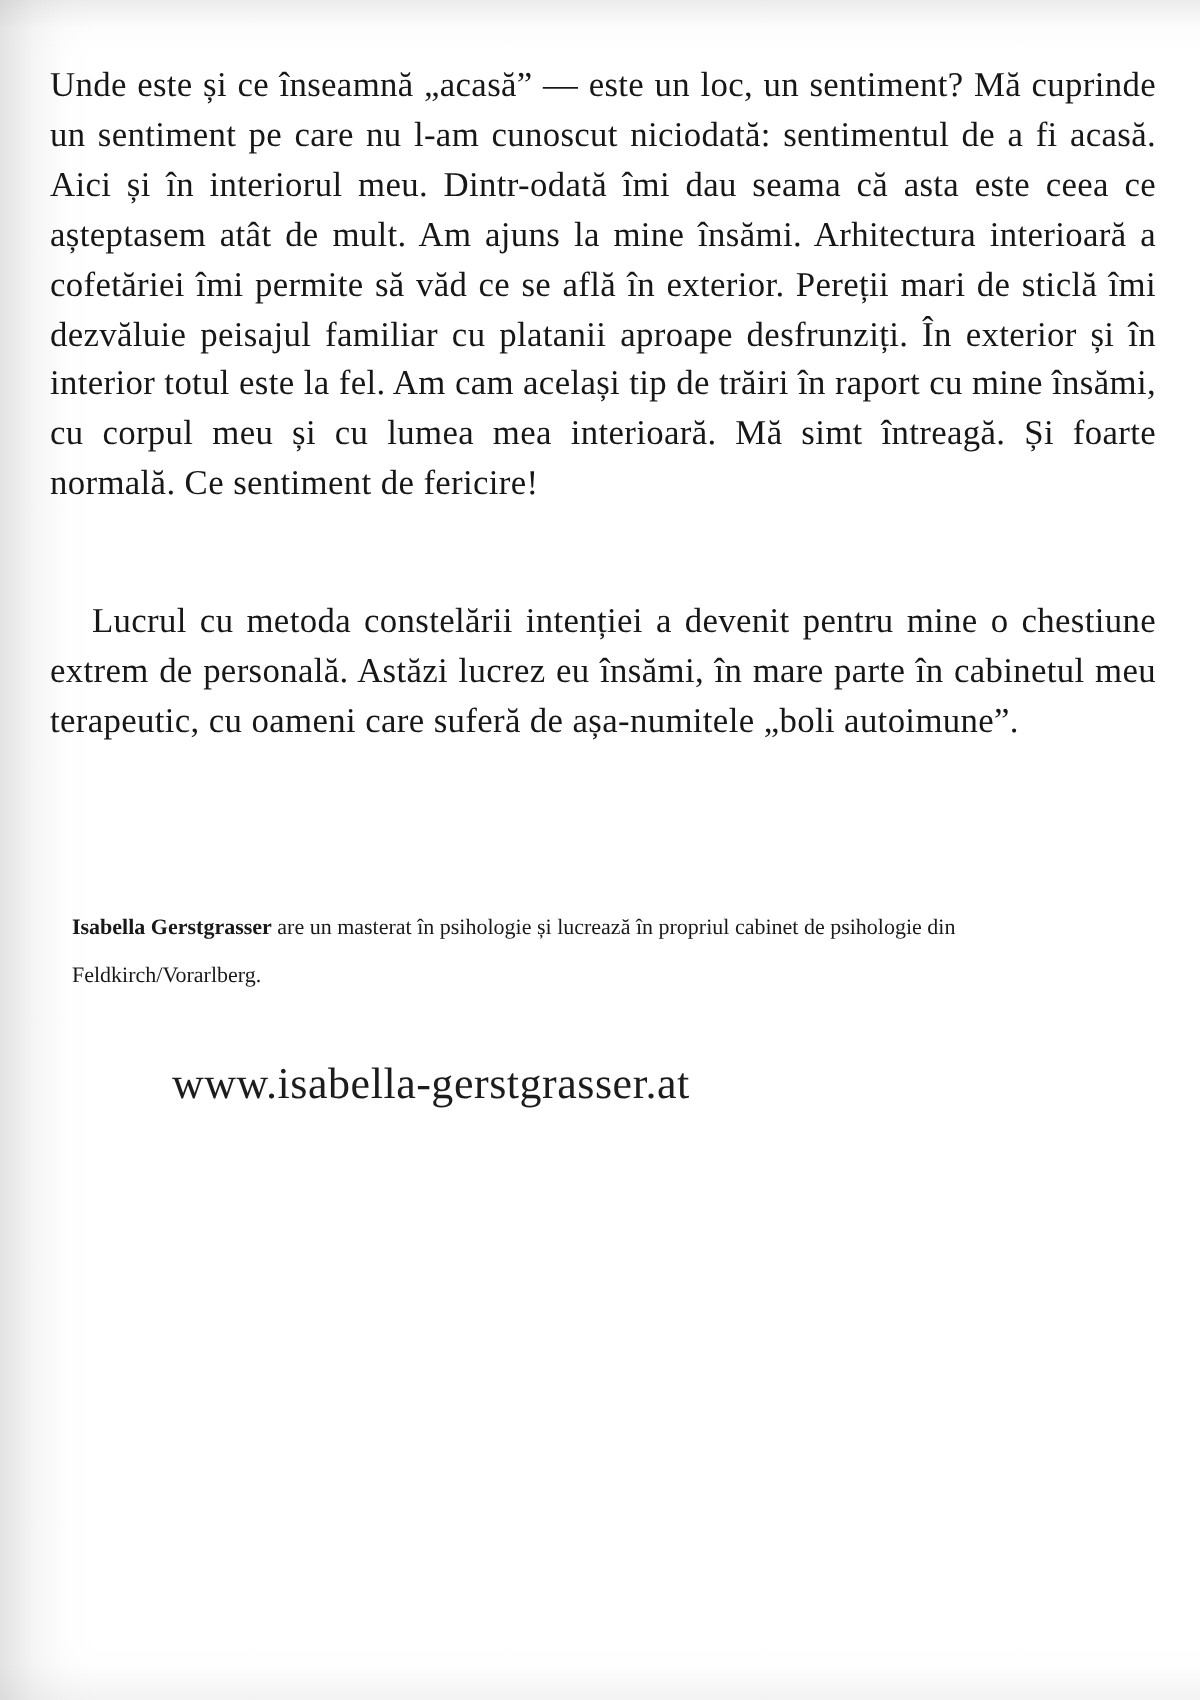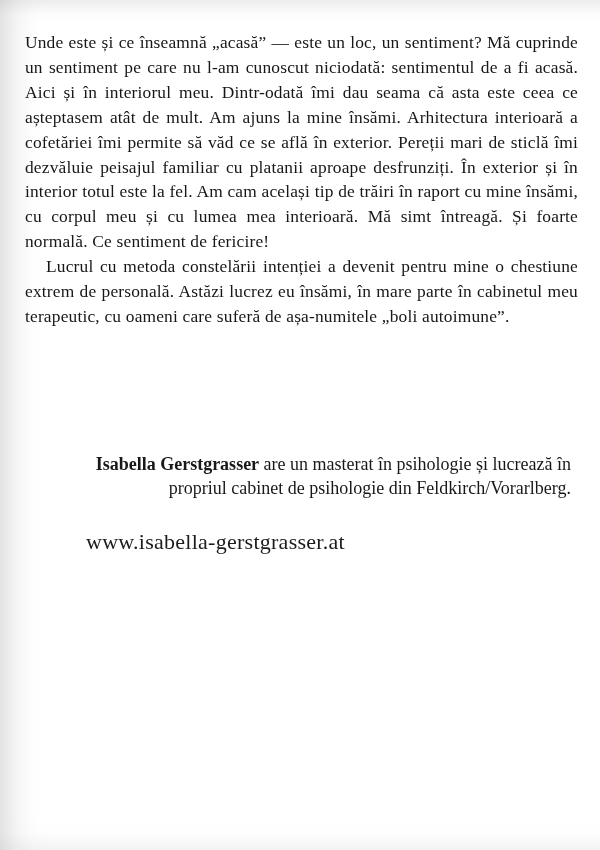--- a/index.html
+++ b/index.html
@@ -71,29 +71,30 @@
     line-height: 24.9px;
     letter-spacing: 0.01em;
     word-spacing: 0.004em;
     color: #171717;
   }
   p.body-par.indented {
     text-indent: 21px;
   }
   p.body-par:last-of-type {
     text-align-last: left;
+    margin-top: 44px;
   }
 
   .attribution {
     position: absolute;
     left: 36px;
     top: 452px;
     width: 535px;
-    text-align: right;
-    font-size: 18px;
+    text-align: left;
+    font-size: 11px;
     line-height: 24.4px;
     color: #181818;
   }
   .attribution .author-name {
     font-weight: bold;
   }
 
   .website {
     position: absolute;
     left: 86px;

